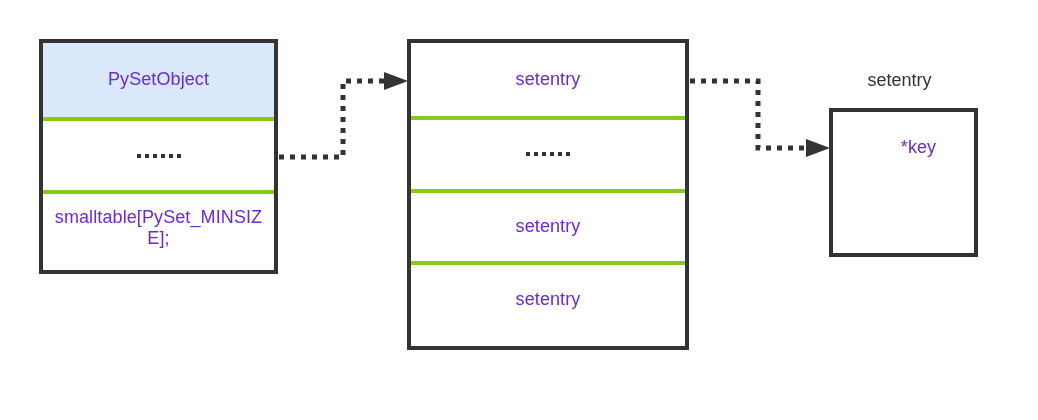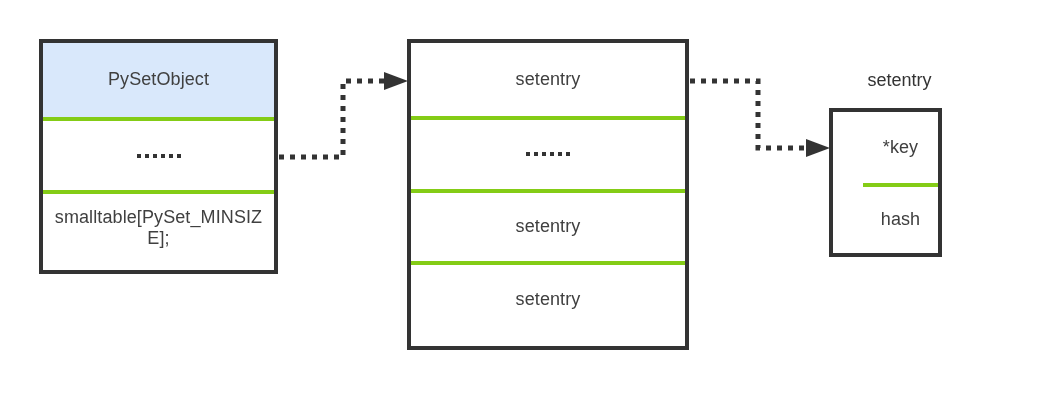--- a/index.html
+++ b/index.html
@@ -27,21 +27,21 @@
     box-sizing: border-box;
     border: 4px solid #333333;
     background: #ffffff;
   }
   .row {
     box-sizing: border-box;
     display: flex;
     align-items: center;
     justify-content: center;
     text-align: center;
-    color: #404040;
+    color: #6d28d9;
     font-size: 18px;
     line-height: 1.18;
     letter-spacing: 0.1px;
     padding: 0 6px;
     background: #ffffff;
   }
   .row + .row {
     border-top: 4px solid #84cc16;
   }
   .row.header-blue {
@@ -69,21 +69,21 @@
     top: 39px;
     width: 282px;
     height: 311px;
   }
   #setentry-table .row { height: 72.75px; }
 
   
   #setentry-struct {
     left: 829px;
     top: 108px;
-    width: 113px;
+    width: 149px;
     height: 149px;
     padding-left: 30px;
   }
   #setentry-struct .row { height: 70.5px; }
 
   #setentry-struct-label {
     position: absolute;
     left: 829px;
     top: 70px;
     width: 141px;
@@ -168,16 +168,15 @@
 
     <div class="row">setentry</div>
 
     <div class="row">setentry</div>
   </div>
 
   <div id="setentry-struct-label">setentry</div>
 
   <div class="node" id="setentry-struct">
     <div class="row">*key</div>
-    <div class="row">hash</div>
   </div>
 
 </div>
 
 </body></html>

